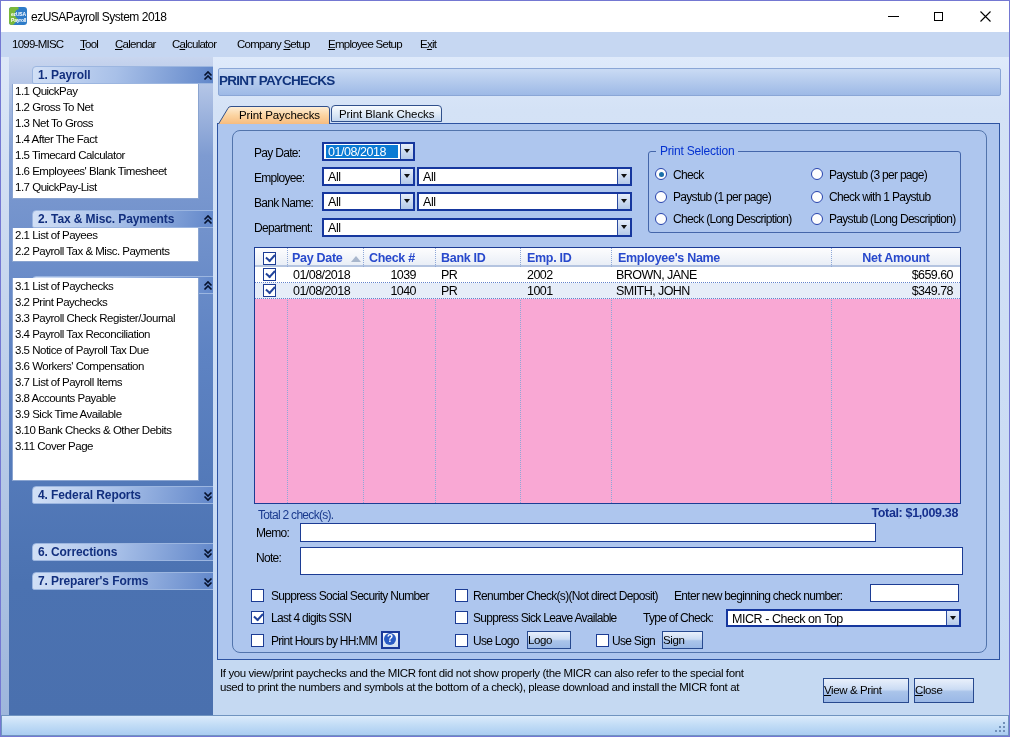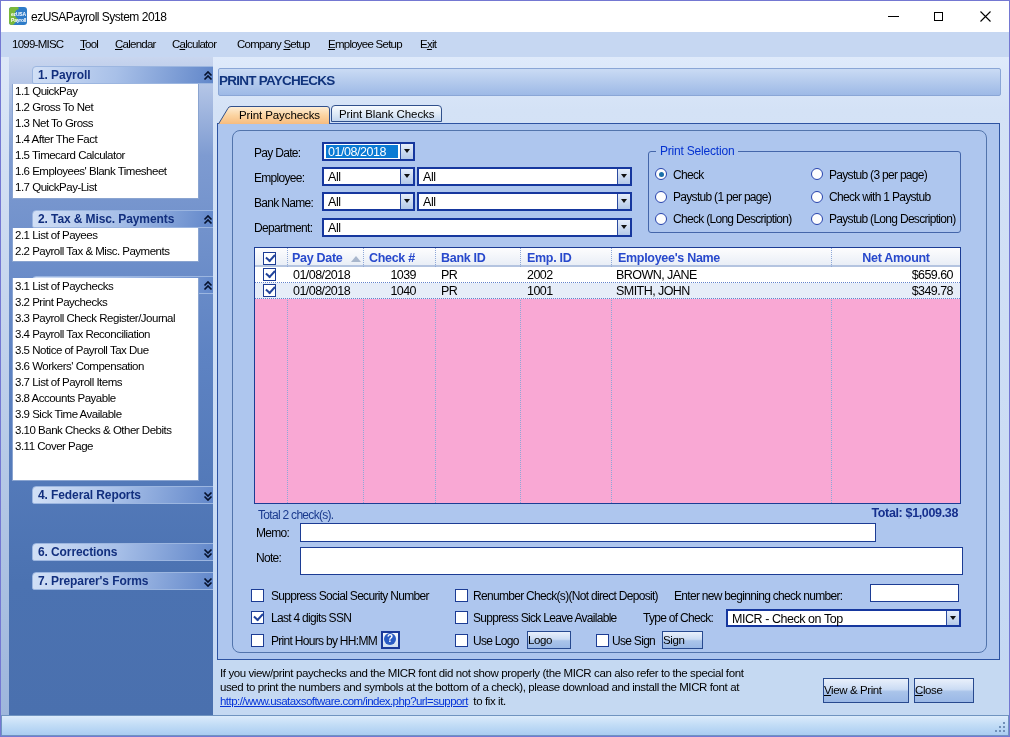--- a/index.html
+++ b/index.html
@@ -297,21 +297,20 @@
 <div class="cb" style="left:455px;top:634px"></div>
 <div class="lbl" style="left:473px;top:634px">Use Logo</div>
 <div class="btn2" style="left:527px;top:631px;width:44px;height:18px;line-height:16px">Logo</div>
 <div class="cb" style="left:596px;top:634px"></div>
 <div class="lbl" style="left:612px;top:634px">Use Sign</div>
 <div class="btn2" style="left:662px;top:631px;width:41px;height:18px;line-height:16px">Sign</div>
 
 <div id="notearea">
   <div class="ntext" style="top:7px">If you view/print paychecks and the MICR font did not show properly (the MICR can also refer to the special font</div>
   <div class="ntext" style="top:21px">used to print the numbers and symbols at the bottom of a check), please download and install the MICR font at</div>
-  <div class="ntext" style="top:35px"><span class="link">http://www.usataxsoftware.com/index.php?url=support</span>  to fix it.</div>
 </div>
 <div class="btn2" style="left:823px;top:678px;width:86px;height:25px;line-height:23px"><span class="u">V</span>iew &amp; Print</div>
 <div class="btn2" style="left:914px;top:678px;width:60px;height:25px;line-height:23px"><span class="u">C</span>lose</div>
 
 <div id="statusbar">
   <svg class="abs" style="right:2px;bottom:2px" width="12" height="12" viewBox="0 0 12 12">
     <g fill="#7090b8">
         <rect x="9" y="9" width="2" height="2"></rect>
         <rect x="5" y="9" width="2" height="2"></rect>
         <rect x="1" y="9" width="2" height="2"></rect>

